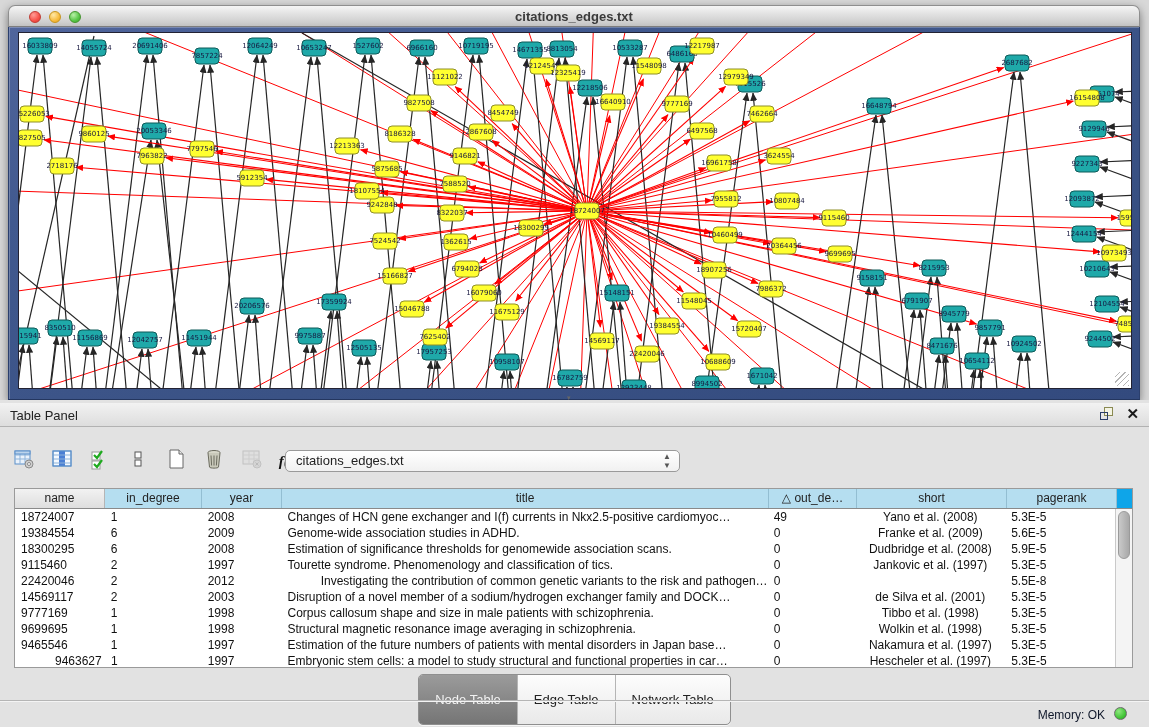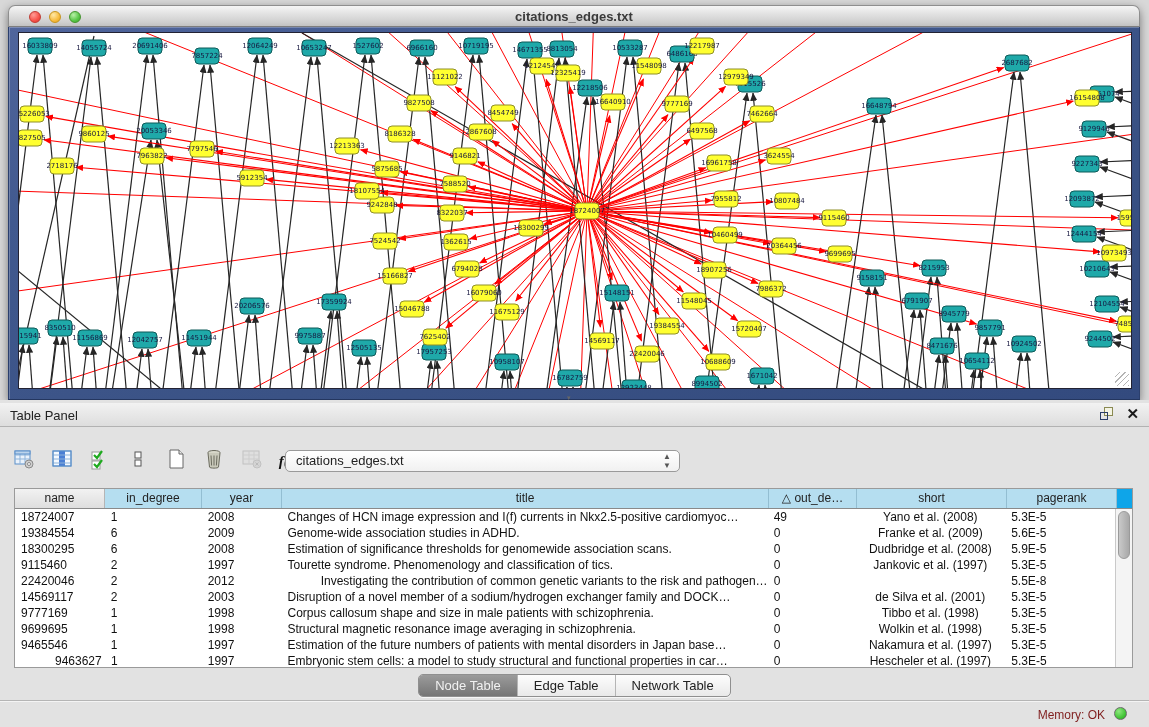--- a/index.html
+++ b/index.html
@@ -61,27 +61,27 @@
   .td { font-size:12px; color:#111; line-height:16px; white-space:nowrap; overflow:hidden;
     text-overflow:clip; padding-left:6px; }
   .td.center { text-align:center; padding-left:0; }
   .vscroll { position:absolute; right:0; top:20px; bottom:0; width:17px; background:#f4f4f4; border-left:1px solid #c9c9c9; }
   .vthumb { position:absolute; left:2px; top:2px; width:12px; height:48px; border-radius:6px;
     background:linear-gradient(90deg,#c9c9c9,#a8a8a8); border:1px solid #9a9a9a; }
 
   .tabs { position:absolute; left:0; right:0; top:274px; display:flex; justify-content:center; }
   .seg { display:flex; border:1px solid #8f8f8f; border-radius:5px; overflow:hidden;
     background:linear-gradient(#fdfdfd,#e9e9e9); box-shadow:0 1px 0 rgba(255,255,255,.7); }
-  .seg-btn { font-size:13px; color:#222; padding:3px 16px; border-right:1px solid #b5b5b5; line-height:15px; }
+  .seg-btn { font-size:13px; color:#222; padding:17px 16px; border-right:1px solid #b5b5b5; line-height:15px; }
   .seg-btn:last-child { border-right:none; }
   .seg-btn.active { background:linear-gradient(#9b9b9b,#757575); color:#f2f2f2; }
 
   .status-bar { position:absolute; left:0; bottom:0; width:100%; height:27px;
     border-top:1px solid #b5b5b5; box-shadow:inset 0 1px 0 #f4f4f4; }
-  .memory { position:absolute; right:44px; top:7px; font-size:12px; color:#7f1d1d; }
+  .memory { position:absolute; right:44px; top:7px; font-size:12px; color:#0f172a; }
   .mem-dot { position:absolute; right:22px; top:6px; width:13px; height:13px; border-radius:50%;
     background:radial-gradient(circle at 35% 30%, #8fe87f, #3fc334 65%, #2f9e27); border:1px solid #6b6b6b; }
   .splitter-handle { position:absolute; left:567px; top:394px; font-size:7px; color:#666; }
 </style>
 </head>
 <body>
 
 <div class="screen">
 
   <div class="net-window">
@@ -824,21 +824,21 @@
           <div class="th" style="width: 487px;">title</div>
           <div class="th" style="width: 88px;">△ out_de…</div>
           <div class="th" style="width: 150px;">short</div>
           <div class="th" style="width: 110px;">pagerank</div>
         </div>
       <div class="tbody" id="tbody">
           <div class="tr">
             <div class="td" style="width: 90px;">18724007</div>
             <div class="td" style="width: 97px;">1</div>
             <div class="td" style="width: 80px;">2008</div>
-            <div class="td" style="width: 487px;">Changes of HCN image expression and I(f) currents in Nkx2.5-positive cardiomyoc…</div>
+            <div class="td" style="width: 487px;">Changes of HCN gene exchanger and I(f) currents in Nkx2.5-positive cardiomyoc…</div>
             <div class="td" style="width: 88px;">49</div>
             <div class="td center" style="width: 150px;">Yano et al. (2008)</div>
             <div class="td" style="width: 110px;">5.3E-5</div>
           </div>
           <div class="tr">
             <div class="td" style="width: 90px;">19384554</div>
             <div class="td" style="width: 97px;">6</div>
             <div class="td" style="width: 80px;">2009</div>
             <div class="td" style="width: 487px;">Genome-wide association studies in ADHD.</div>
             <div class="td" style="width: 88px;">0</div>

